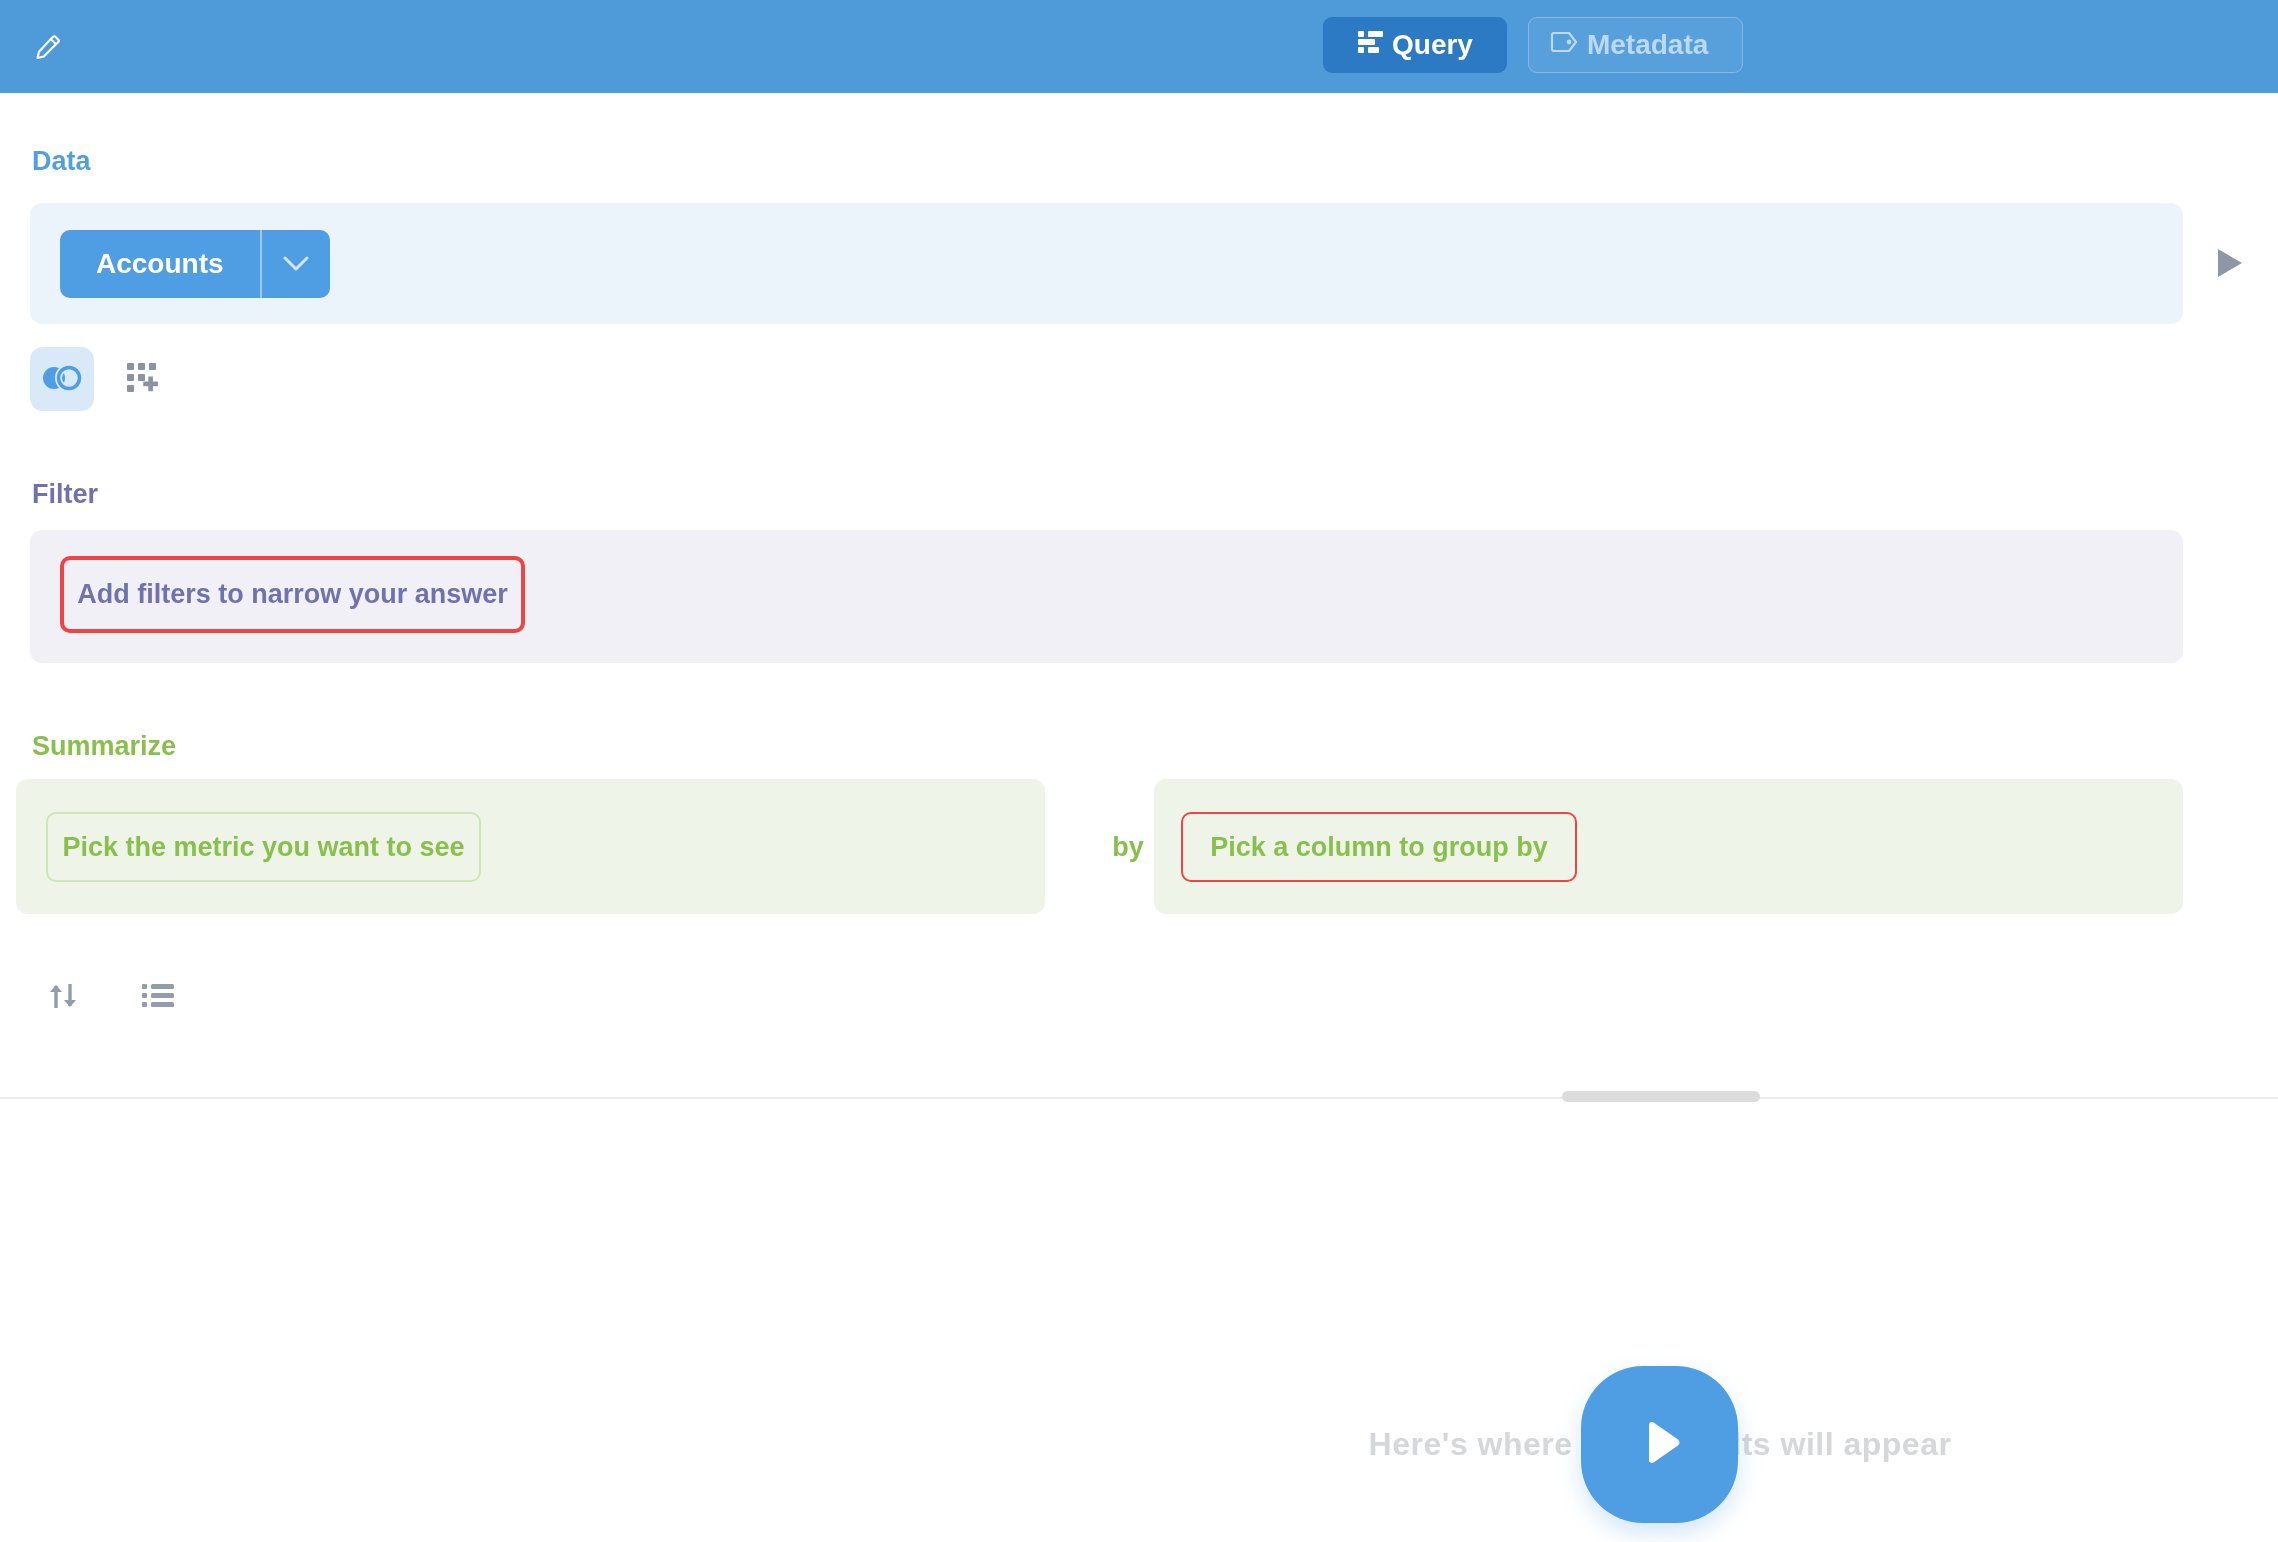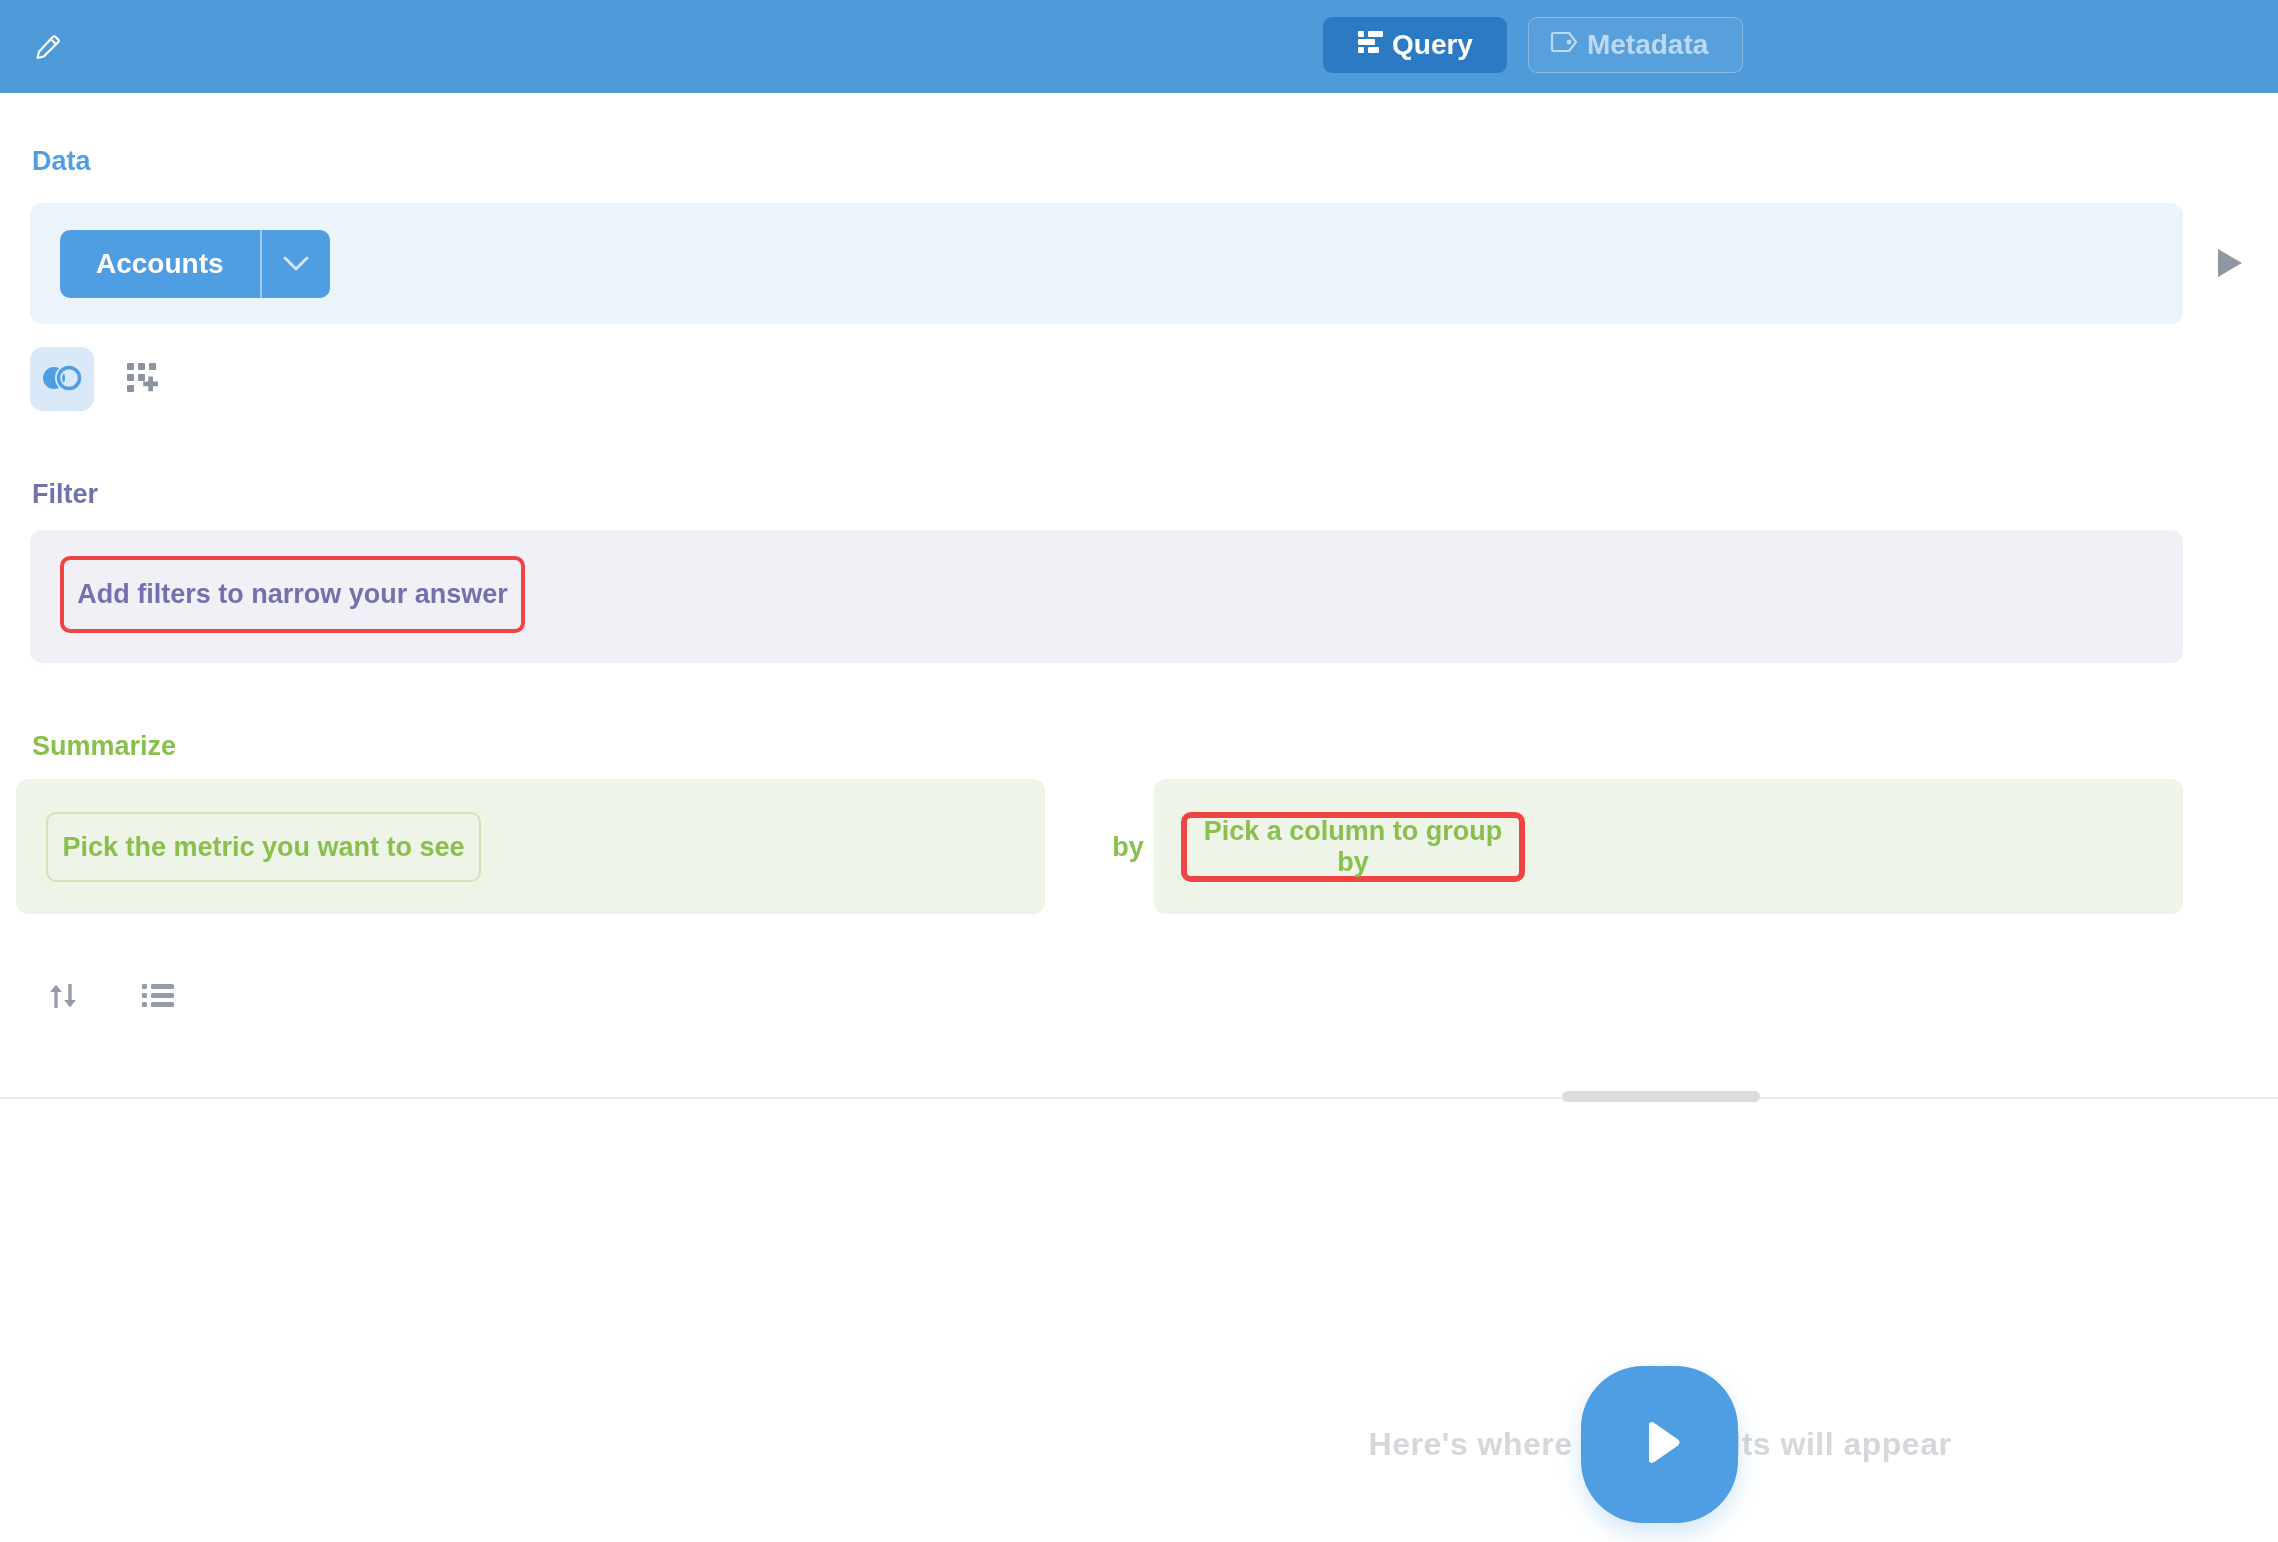--- a/index.html
+++ b/index.html
@@ -147,22 +147,22 @@
     color: #7172ad;
   }
   .pick-metric-btn {
     left: 30px; top: 33px;
     width: 435px; height: 70px;
     border: 2px solid #d0e4ba;
     color: #88bf4d;
   }
   .pick-column-btn {
     left: 27px; top: 33px;
-    width: 344px; height: 70px;
-    border: 6px solid #ef4444;
+    width: 396px; height: 70px;
+    border: 2px solid #ef4444;
     color: #88bf4d;
   }
   .by-label {
     position: absolute;
     left: 1059px; top: 832px;
     width: 95px;
     text-align: center;
     font-size: 27px;
     font-weight: 700;
     color: #88bf4d;

